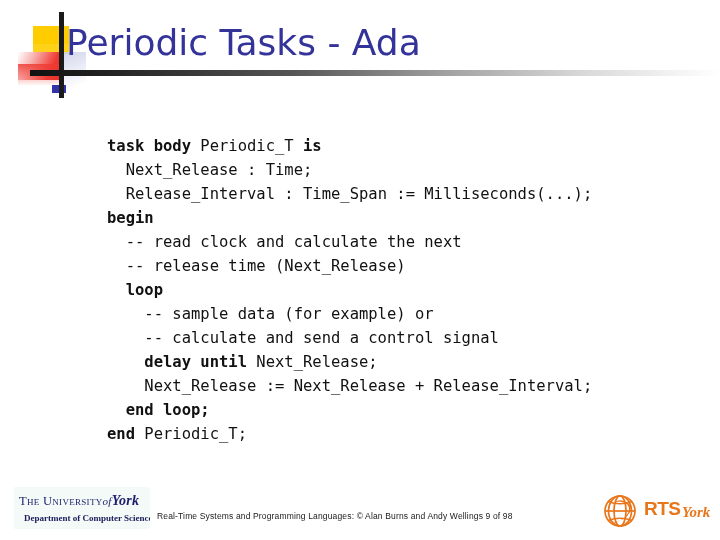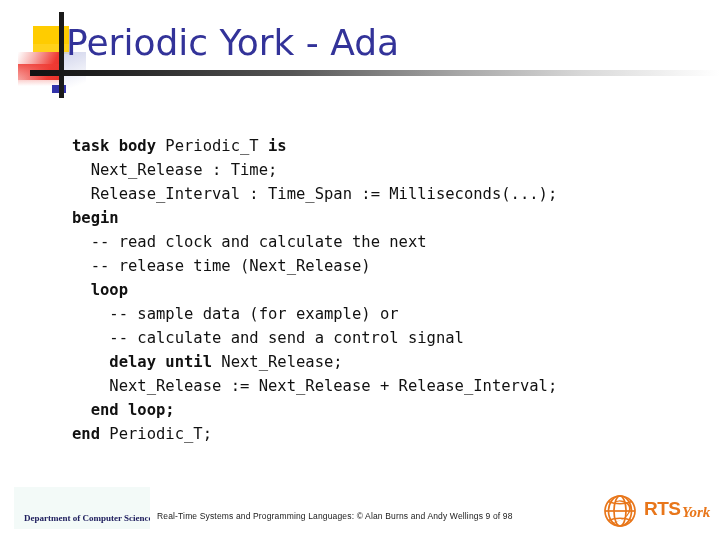--- a/index.html
+++ b/index.html
@@ -98,21 +98,21 @@
   .code {
     position: absolute;
     left: 72px;
     top: 118px;
     font-family: "DejaVu Sans Mono", monospace;
     font-size: 15.5px;
     line-height: 24px;
     color: #111111;
     white-space: pre;
   }
-  .code .ln { display: block; white-space: pre; }
+  .code .ln { display: block; white-space: pre; margin-left: 35px; }
   .code b { font-weight: bold; }
 
   
   .footer-uni {
     position: absolute;
     left: 14px;
     top: 487px;
     width: 136px;
     height: 42px;
     background: #f3faf8;
@@ -204,25 +204,28 @@
     <div class="deco-yellow"></div>
     <div class="deco-yellow2"></div>
     <div class="deco-blueblock"></div>
     <div class="deco-red"></div>
     <div class="deco-redfade"></div>
     <div class="deco-bluesq"></div>
     <div class="deco-vbar"></div>
   </div>
   <div class="deco-hbar"></div>
 
-  <div class="slide-title">Periodic York - Ada</div>
+  <div class="slide-title">Periodic Tasks - Ada</div>
 
   <pre class="code" id="code-block"><span class="ln"><b>task body </b><span>Periodic_T </span><b>is</b></span><span class="ln">  <span>Next_Release : Time;</span></span><span class="ln">  <span>Release_Interval : Time_Span := Milliseconds(...);</span></span><span class="ln"><b>begin</b></span><span class="ln">  <span>-- read clock and calculate the next</span></span><span class="ln">  <span>-- release time (Next_Release)</span></span><span class="ln">  <b>loop</b></span><span class="ln">    <span>-- sample data (for example) or</span></span><span class="ln">    <span>-- calculate and send a control signal</span></span><span class="ln">    <b>delay until </b><span>Next_Release;</span></span><span class="ln">    <span>Next_Release := Next_Release + Release_Interval;</span></span><span class="ln">  <b>end loop;</b></span><span class="ln"><b>end </b><span>Periodic_T;</span></span></pre>
 
   <div class="footer-uni">
+    <div class="uni-line1">
+      <span>The University</span><span class="uni-of">of</span><span class="uni-york">York</span>
+    </div>
     <div class="uni-line2">Department of Computer Science</div>
   </div>
 
   <div class="footer-center">Real-Time Systems and Programming Languages: © Alan Burns and Andy Wellings 9 of 98</div>
 
   <div class="footer-rts">
     <svg class="rts-globe" viewBox="0 0 44 42">
       <g fill="none" stroke="#e8761a" stroke-width="1.7">
         <ellipse cx="20" cy="21" rx="15" ry="15"></ellipse>
         <ellipse cx="20" cy="21" rx="6" ry="15"></ellipse>

